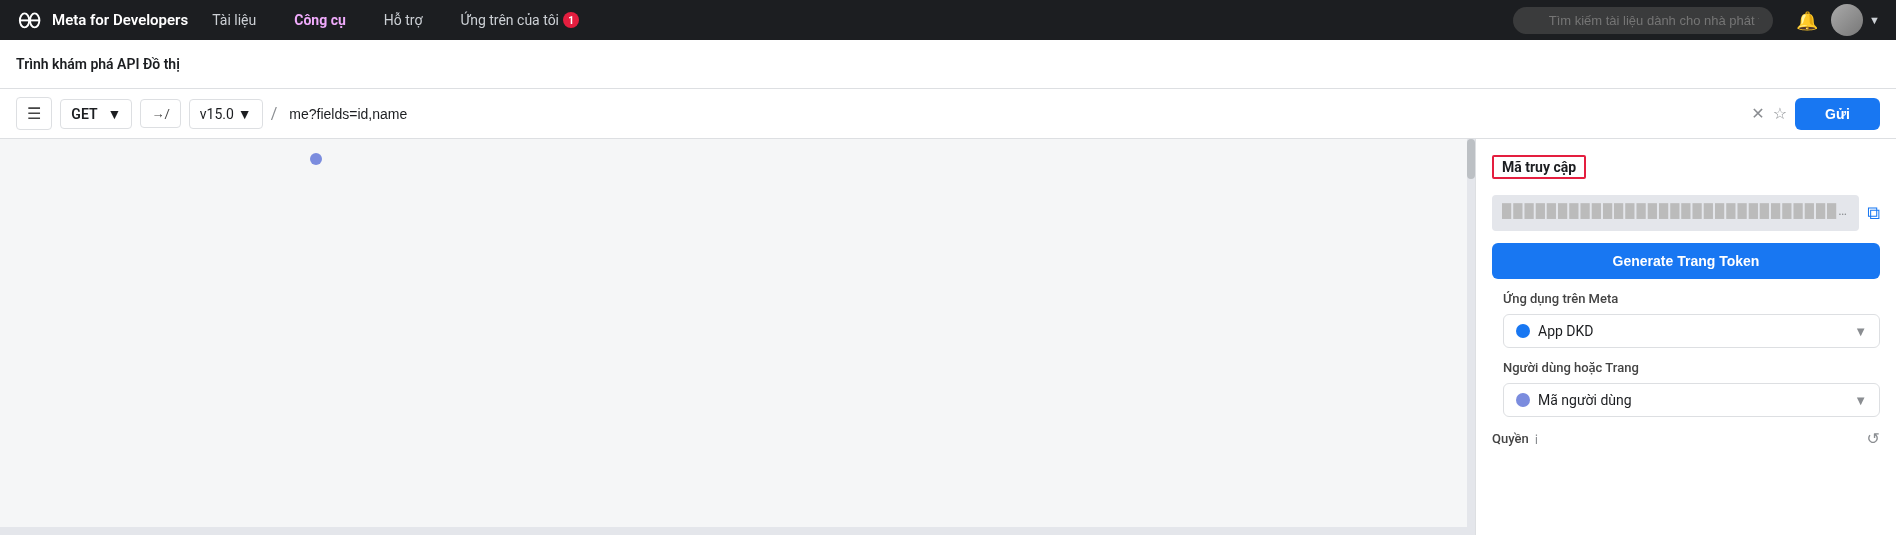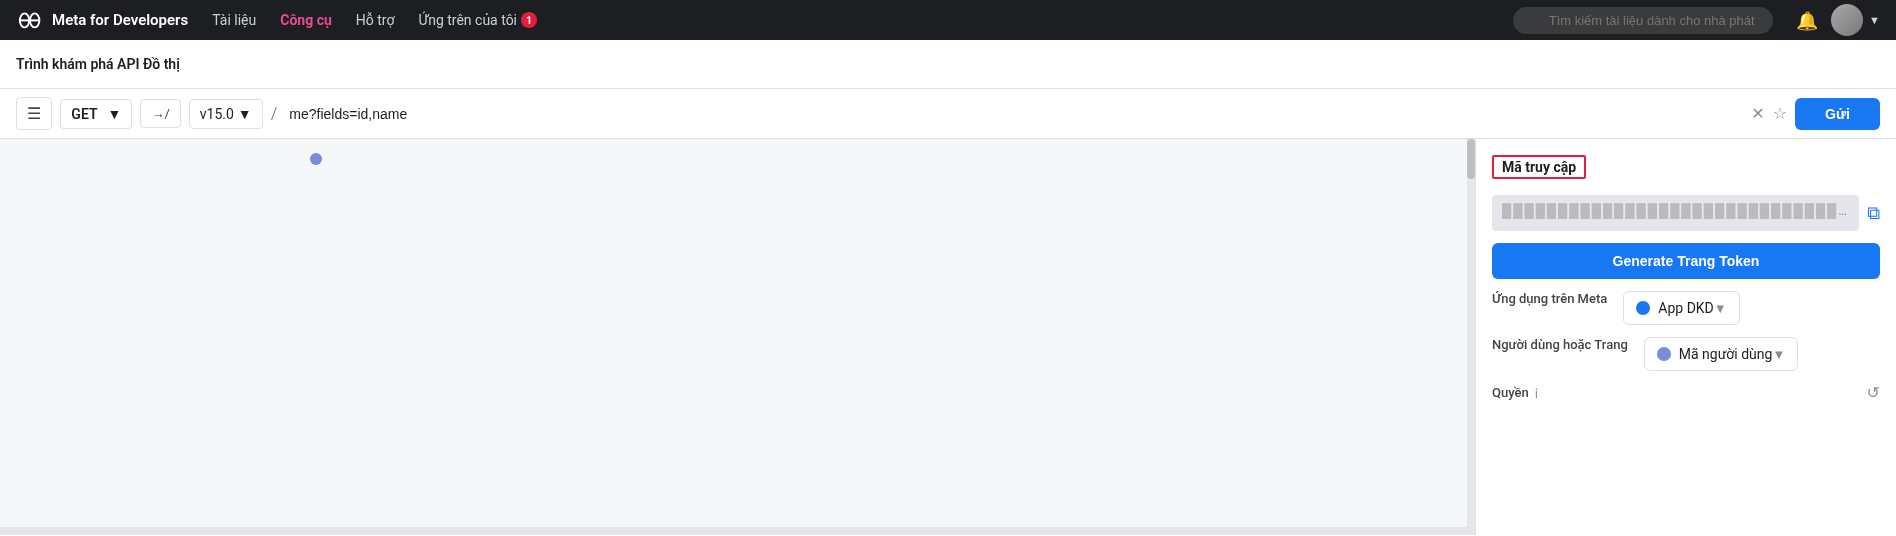--- a/index.html
+++ b/index.html
@@ -21,30 +21,30 @@
       gap: 8px;
       color: #fff;
       font-size: 15px;
       font-weight: 600;
       white-space: nowrap;
     }
     .navbar-logo svg { width: 28px; height: 28px; fill: #fff; }
     .navbar-nav {
       display: flex;
       align-items: center;
-      gap: 24px;
+      gap: 38px;
       flex: 1;
     }
     .nav-item {
       color: #ccd0d5;
       font-size: 14px;
       cursor: pointer;
       white-space: nowrap;
     }
-    .nav-item.active { color: #ec4899; font-weight: 700; }
+    .nav-item.active { color: #f0abfc; font-weight: 700; }
     .nav-item-badge {
       display: inline-flex;
       align-items: center;
       gap: 4px;
     }
     .badge {
       background: #e41e3f;
       color: #fff;
       border-radius: 50%;
       width: 16px;
@@ -352,22 +352,23 @@
     }
     .app-dot-blue {
       background: #1877f2;
     }
     .dropdown-chevron {
       color: #8a8d91;
       font-size: 13px;
     }
     .section-row {
       display: flex;
-      flex-direction: row;
-      gap: 16px;
+      flex-direction: column;
+      gap: 4px;
+      margin-left: 11px;
     }
     .quyen-row {
       display: flex;
       align-items: center;
       gap: 6px;
     }
     .info-icon {
       color: #8a8d91;
       font-size: 13px;
       cursor: pointer;

